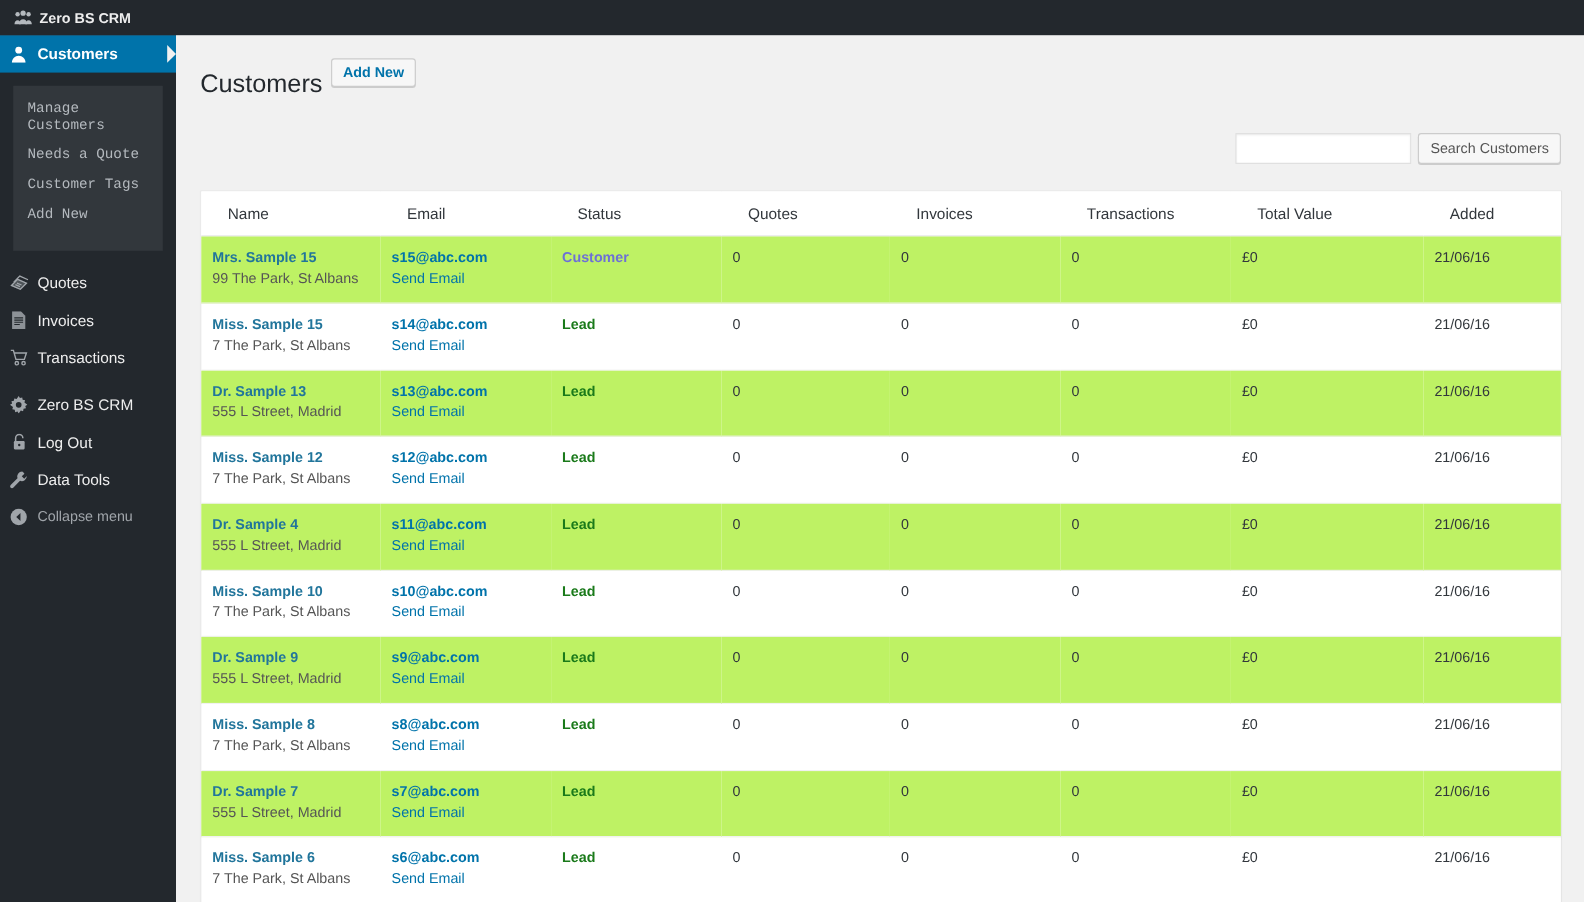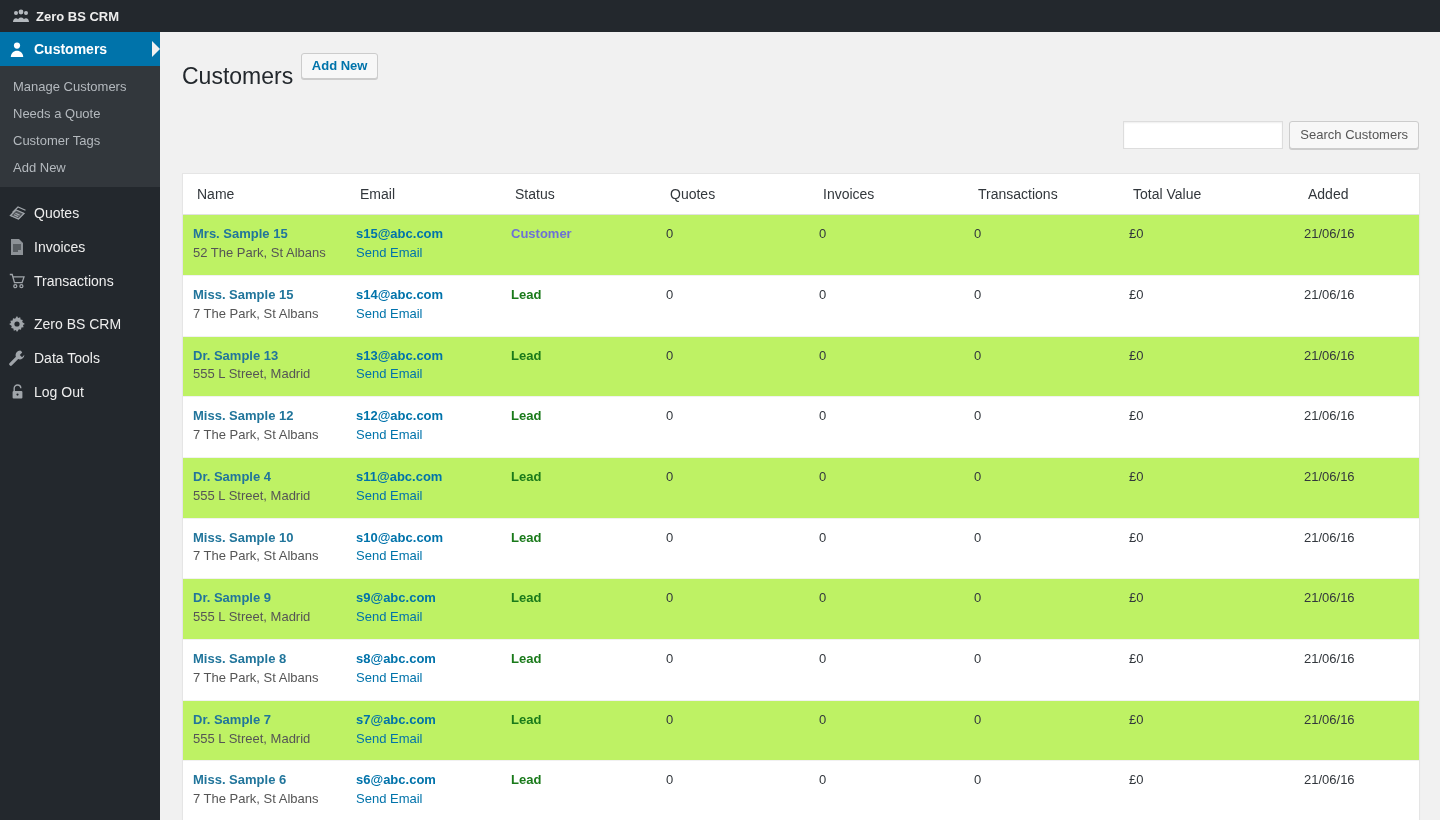--- a/index.html
+++ b/index.html
@@ -65,22 +65,23 @@
     content: "";
     position: absolute; right: 0; top: 50%;
     margin-top: -8px;
     border-width: 8px 0 8px 8px;
     border-style: solid;
     border-color: transparent transparent transparent #f1f1f1;
   }
   .menu-top.menu-sep { margin-top: 9px; }
   .wp-submenu {
     background: #32373c;
-    margin: 0; padding: 7px 0 6px 0;
+    margin: 12px; padding: 7px 0 20px 0;
     list-style: none;
+    font-family: Liberation Mono, monospace;
   }
   .wp-submenu li {
     padding: 6px 0 6px 13px;
     font-size: 13px;
     color: #b4b9be;
     cursor: pointer;
     line-height: 15px;
   }
   .collapse-item { color: #a0a5aa; }
   .collapse-item .mi-label { color: #a0a5aa; font-size: 13px; }
@@ -217,21 +218,21 @@
     box-shadow: 0 1px 1px rgba(0,0,0,.04);
     clear: both;
   }
   table.wp-list-table thead th,
   table.wp-list-table tfoot th {
     background: #fff;
     text-align: left;
     font-weight: 400;
     font-size: 14px;
     color: #32373c;
-    padding: 11px 14px;
+    padding: 11px 24px;
     line-height: 1.3;
     vertical-align: middle;
   }
   table.wp-list-table thead th { border-bottom: 1px solid #e1e1e1; }
   th.sortable-link { color: #0073aa; cursor: pointer; }
   table.wp-list-table tbody td {
     padding: 10px 10px 12px 10px;
     vertical-align: top;
     font-size: 13px;
     color: #32373c;
@@ -364,41 +365,52 @@
             <circle cx="8" cy="8" r="2.6" fill="#23282d"></circle>
           </svg>
         </span>
         <span class="mi-label">Zero BS CRM</span>
       </div>
     </li>
 
     <li>
       <div class="menu-top">
         <span class="mi-ico">
-          <svg width="16" height="16" viewBox="0 0 16 16" fill="#a0a5aa">
-            <path d="M11.2.6a4.6 4.6 0 0 0-4.3 6.2L.7 13a1.6 1.6 0 0 0 2.3 2.3l6.2-6.2A4.6 4.6 0 0 0 15.4 4.8l-2.4 2.4-2.2-2.2 2.4-2.4A4.6 4.6 0 0 0 11.2.6z"></path>
-          </svg>
-        </span>
-        <span class="mi-label">Data Tools</span>
-      </div>
-    </li>
-
-    <li>
-      <div class="menu-top">
-        <span class="mi-ico">
           <svg width="13" height="16" viewBox="0 0 13 16" fill="none" stroke="#a0a5aa" stroke-width="1.4">
             <path d="M3.2 7V4.3a3.3 3.3 0 0 1 6.6 0"></path>
             <rect x="1.6" y="7" width="9.8" height="7.6" rx="1" fill="#a0a5aa" stroke="none"></rect>
             <circle cx="6.5" cy="10.6" r="1.1" fill="#23282d" stroke="none"></circle>
           </svg>
         </span>
         <span class="mi-label">Log Out</span>
       </div>
     </li>
 
+    <li>
+      <div class="menu-top">
+        <span class="mi-ico">
+          <svg width="16" height="16" viewBox="0 0 16 16" fill="#a0a5aa">
+            <path d="M11.2.6a4.6 4.6 0 0 0-4.3 6.2L.7 13a1.6 1.6 0 0 0 2.3 2.3l6.2-6.2A4.6 4.6 0 0 0 15.4 4.8l-2.4 2.4-2.2-2.2 2.4-2.4A4.6 4.6 0 0 0 11.2.6z"></path>
+          </svg>
+        </span>
+        <span class="mi-label">Data Tools</span>
+      </div>
+    </li>
+
+    <li>
+      <div class="menu-top collapse-item">
+        <span class="mi-ico">
+          <svg width="16" height="16" viewBox="0 0 16 16">
+            <circle cx="8" cy="8" r="7.4" fill="#a0a5aa"></circle>
+            <path d="M9.6 4.4 5.8 8l3.8 3.6z" fill="#23282d"></path>
+          </svg>
+        </span>
+        <span class="mi-label">Collapse menu</span>
+      </div>
+    </li>
 
   </ul>
 </div>
 
 <div id="wpbody">
   <div id="wpbody-inner">
 
     <div>
       <h1 class="page-title">Customers</h1>
       <a class="page-title-action">Add New</a>
@@ -422,21 +434,21 @@
           <th class="col-status">Status</th>
           <th class="col-quotes">Quotes</th>
           <th class="col-inv">Invoices</th>
           <th class="col-trans">Transactions</th>
           <th class="col-total">Total Value</th>
           <th class="col-added sortable-link">Added</th>
         </tr>
       </thead>
       <tbody id="table-body">
           <tr class="alternate">
-            <td class="col-name"><a class="row-link">Mrs. Sample 15</a><span class="row-sub">52 The Park, St Albans</span></td>
+            <td class="col-name"><a class="row-link">Mrs. Sample 15</a><span class="row-sub">99 The Park, St Albans</span></td>
             <td class="col-email">
               <a class="email-link">s15@abc.com</a>
               <a class="send-email-link">Send Email</a>
             </td>
             <td class="col-status"><span class="status-customer">Customer</span></td>
             <td class="col-quotes">0</td>
             <td class="col-inv">0</td>
             <td class="col-trans">0</td>
             <td class="col-total">£0</td>
             <td class="col-added">21/06/16</td>

